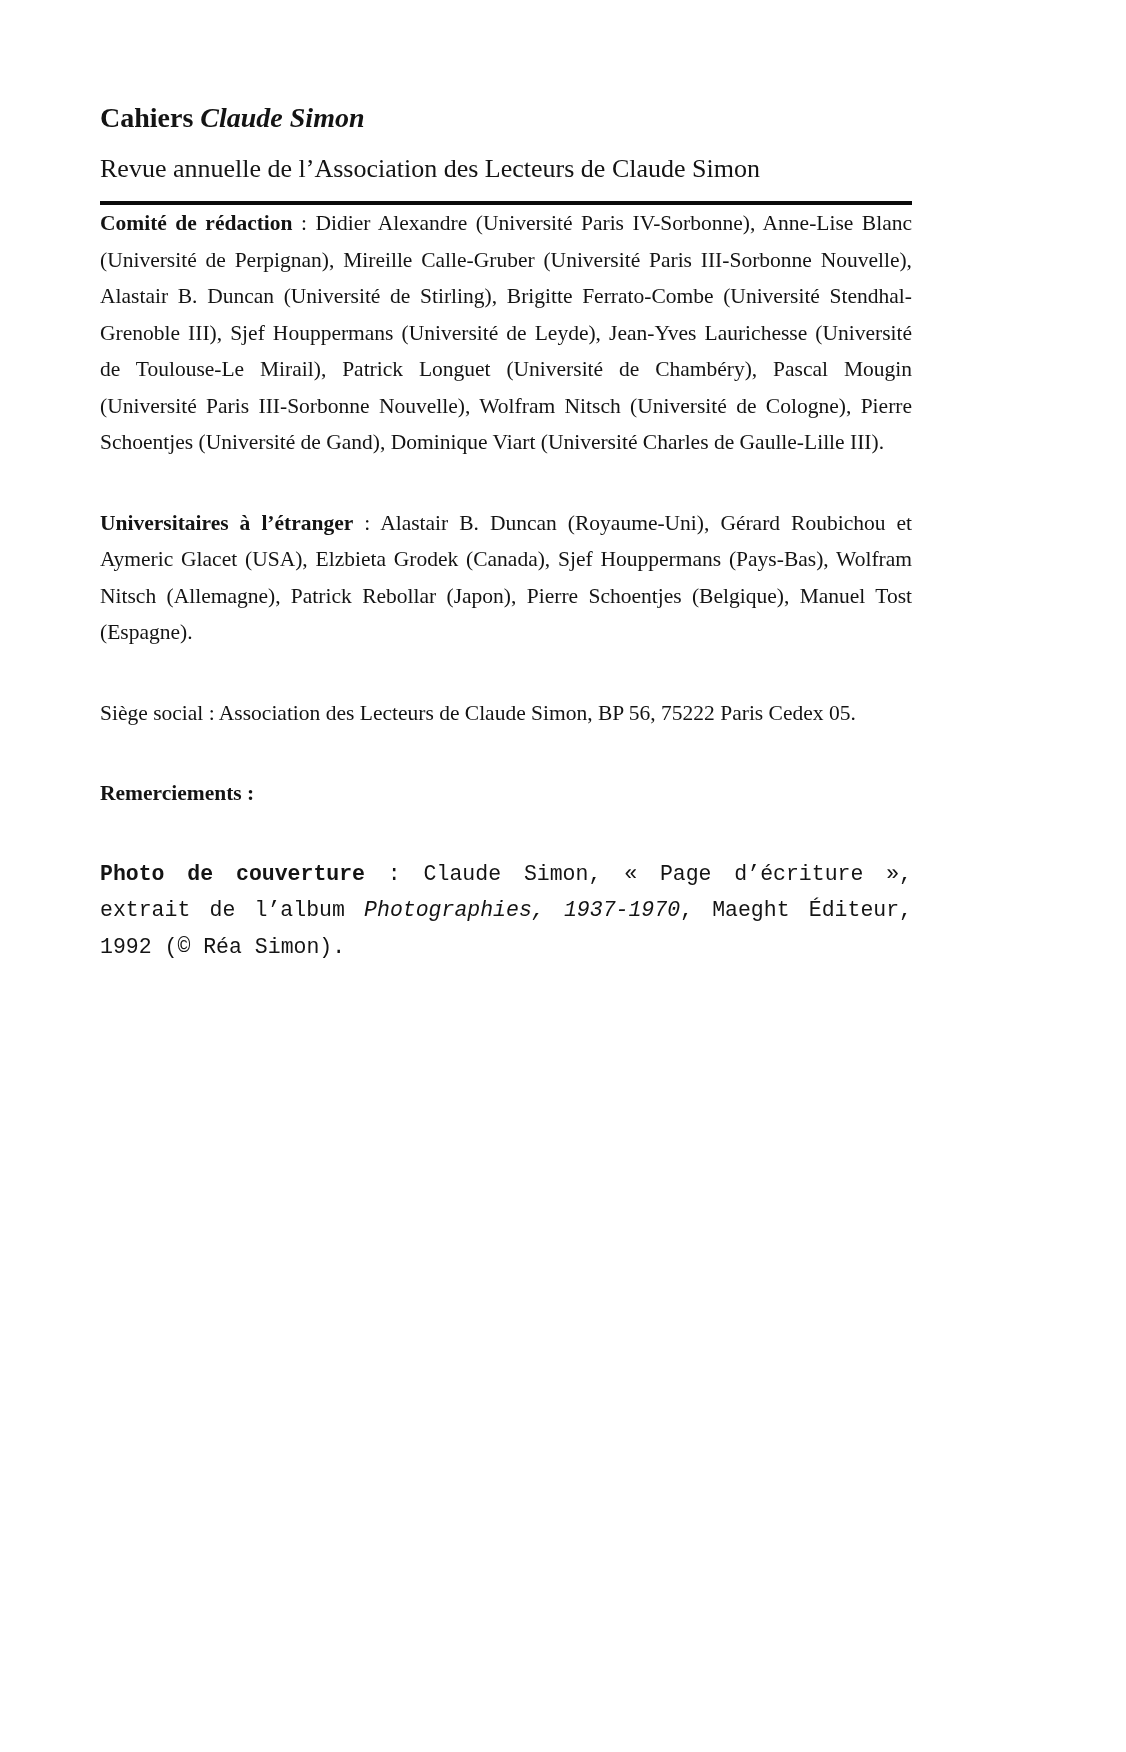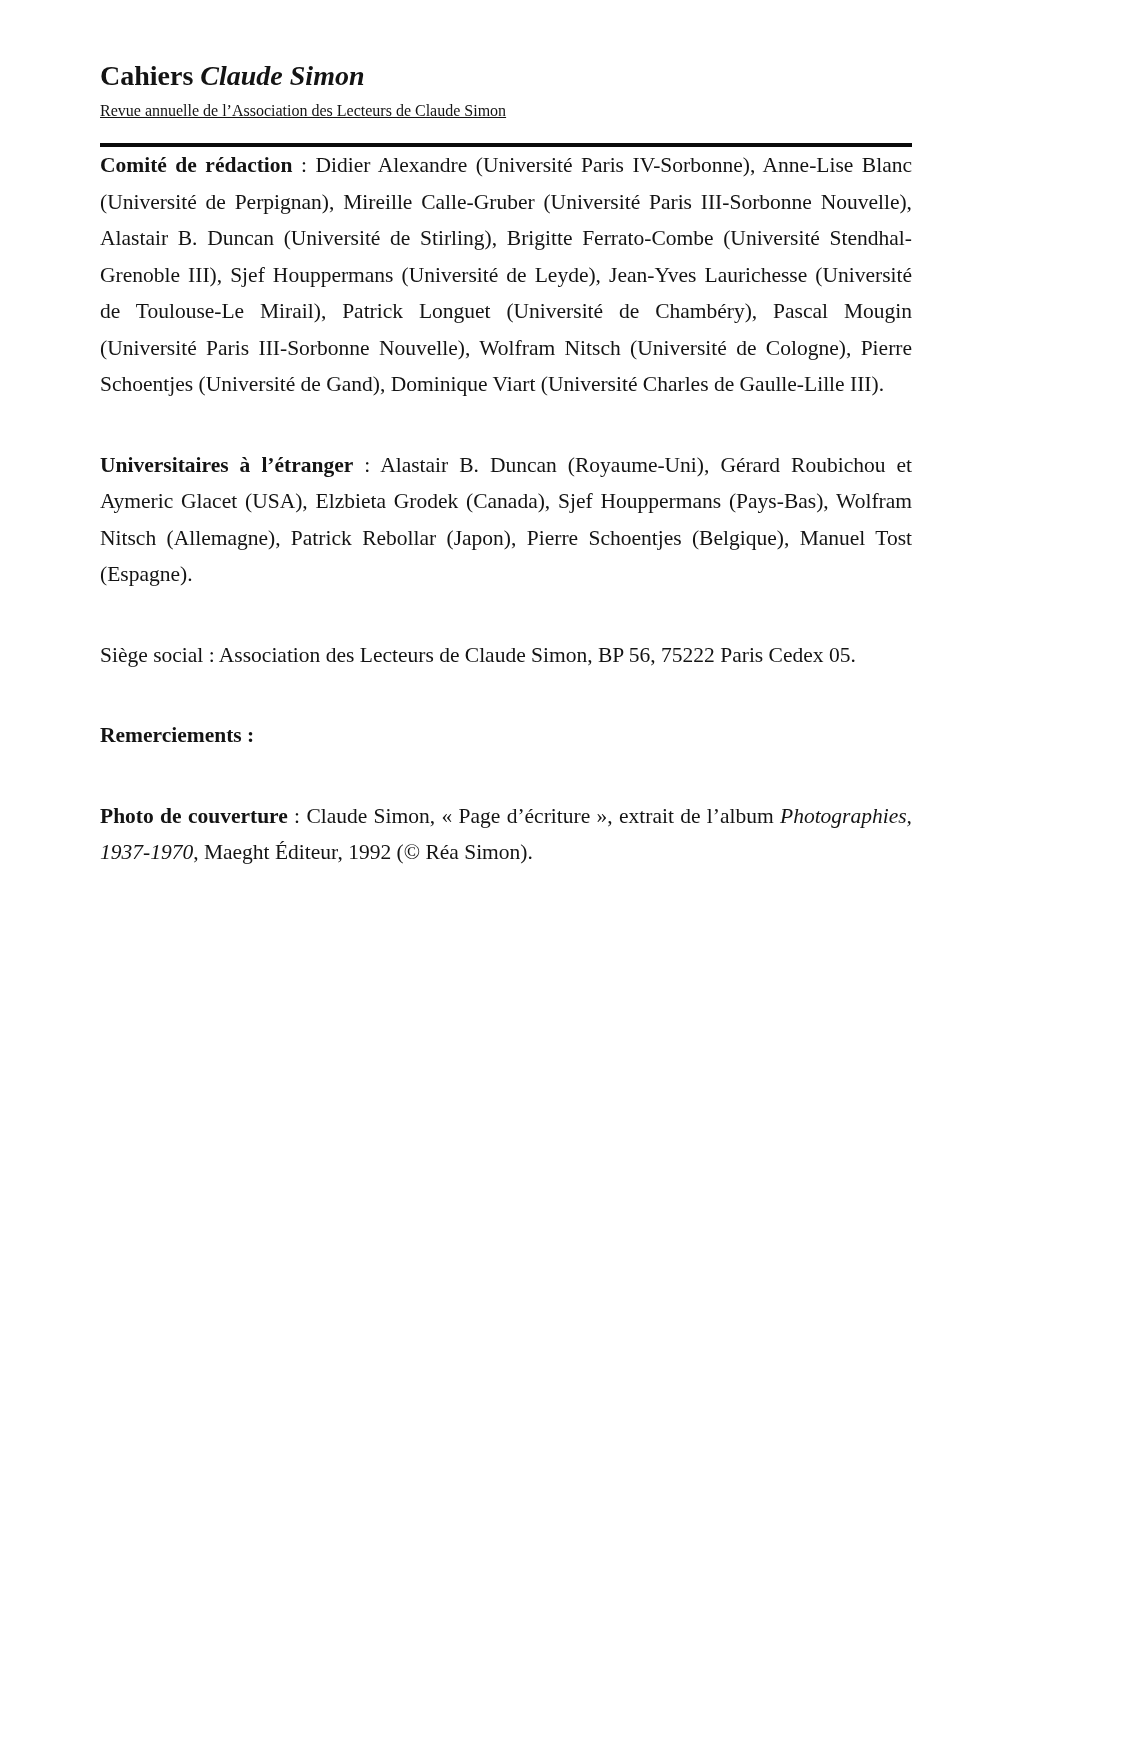--- a/index.html
+++ b/index.html
@@ -8,52 +8,51 @@
     background: #ffffff;
   }
   body {
     width: 1126px;
     height: 1752px;
     color: #141414;
     font-family: "Liberation Serif", "DejaVu Serif", serif;
   }
   .page {
     margin: 0 214px 0 100px; 
-    padding-top: 58px;
+    padding-top: 100px;
   }
   .title {
     margin: 0;
     font-size: 28px;
     line-height: 36px;
     font-weight: bold;
   }
   .title em { font-style: italic; }
   .subtitle {
-    font-size: 16px;
+    font-size: 26px;
     line-height: 32px;
-    margin-top: 1px;
-    text-decoration: underline;
+    margin-top: 17px;
   }
   .rule {
     border: none;
     height: 4px;
     background: #0a0a0a;
     margin: 16px 0 0 0;
   }
   .para, .cline, .headline {
     font-size: 21.5px;
     line-height: 36.5px;
   }
   .para {
     text-align: justify;
     margin: 0 0 44px 0;
   }
   .first { margin-top: 72px; }
   .block { margin: 0 0 44px 0; }
-  .block.last { margin-bottom: 8px; }
+  .block.last { margin-bottom: 8px; font-family: Liberation Mono, monospace; }
   .cline { text-align: justify; margin-top: 20px; }
   b { font-weight: bold; }
   em { font-style: italic; }
 </style>
 </head>
 <body>
 
 <div class="page">
 
   <h1 class="title"><span>Cahiers </span><em>Claude Simon</em></h1>

